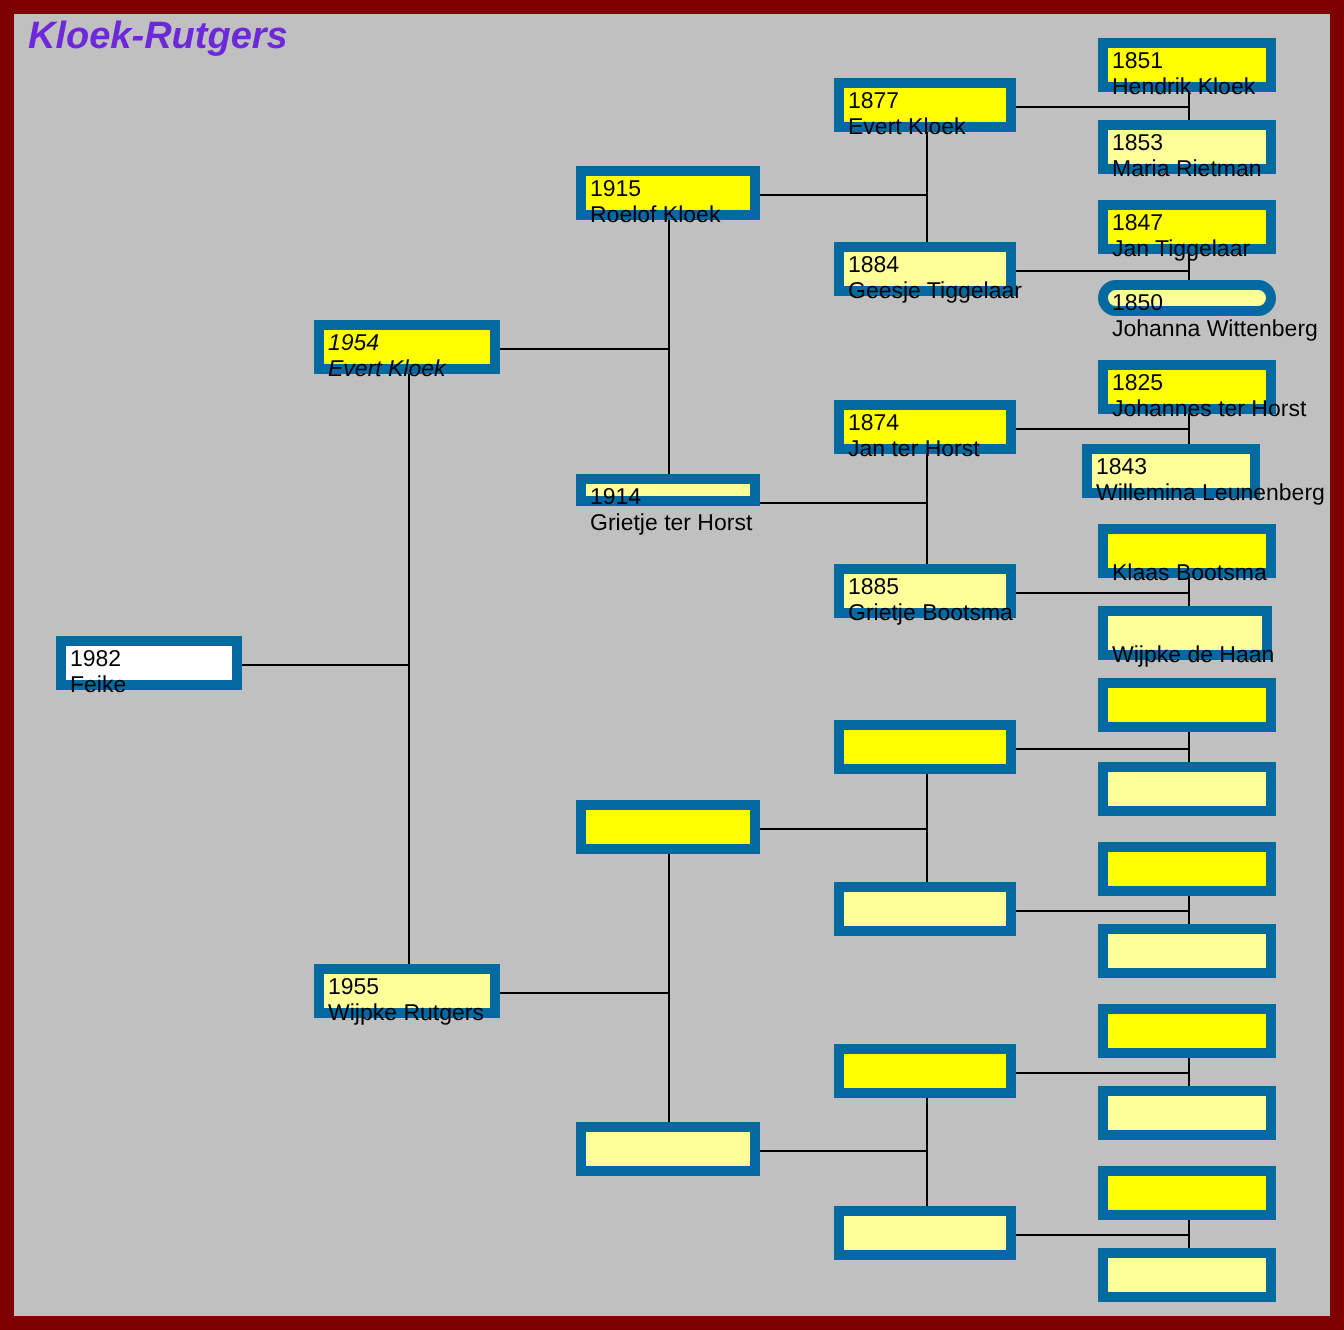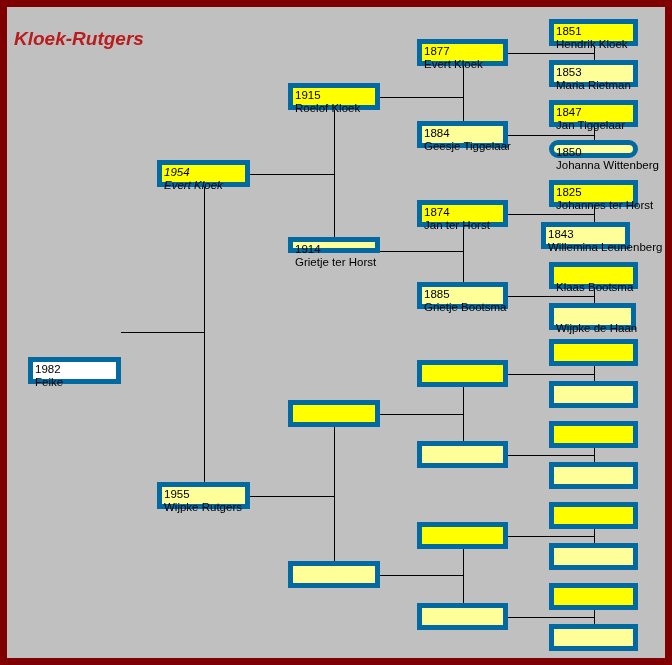--- a/index.html
+++ b/index.html
@@ -25,41 +25,40 @@
     background: #c0c0c0;
     overflow: hidden;
   }
   #title {
     position: absolute;
     left: 7px;
     top: 1px;
     font-size: 19px;
     font-weight: bold;
     font-style: italic;
-    color: #b91c1c;
+    color: #6d28d9;
     white-space: nowrap;
     letter-spacing: 0px;
-    margin-top: 20px;
   }
   .node {
     position: absolute;
     border: 5px solid #0369a1;
     box-sizing: border-box;
     font-size: 11.5px;
     line-height: 13px;
     color: #000000;
     padding: 1px 0 0 2px;
     overflow: visible;
     white-space: nowrap;
   }
   .node .yr { display: block; }
   .node .nm { display: block; }
   .male   { background: #ffff00; }
   .female { background: #ffff99; }
-  .root   { background: #ffffff; margin-top: 39px; }
+  .root   { background: #ffffff; }
   .noyear .yr { visibility: hidden; }
   .line {
     position: absolute;
     background: #000000;
   }
   .hline { height: 1px; }
   .vline { width: 1px; }
 </style>
 </head>
 <body>

